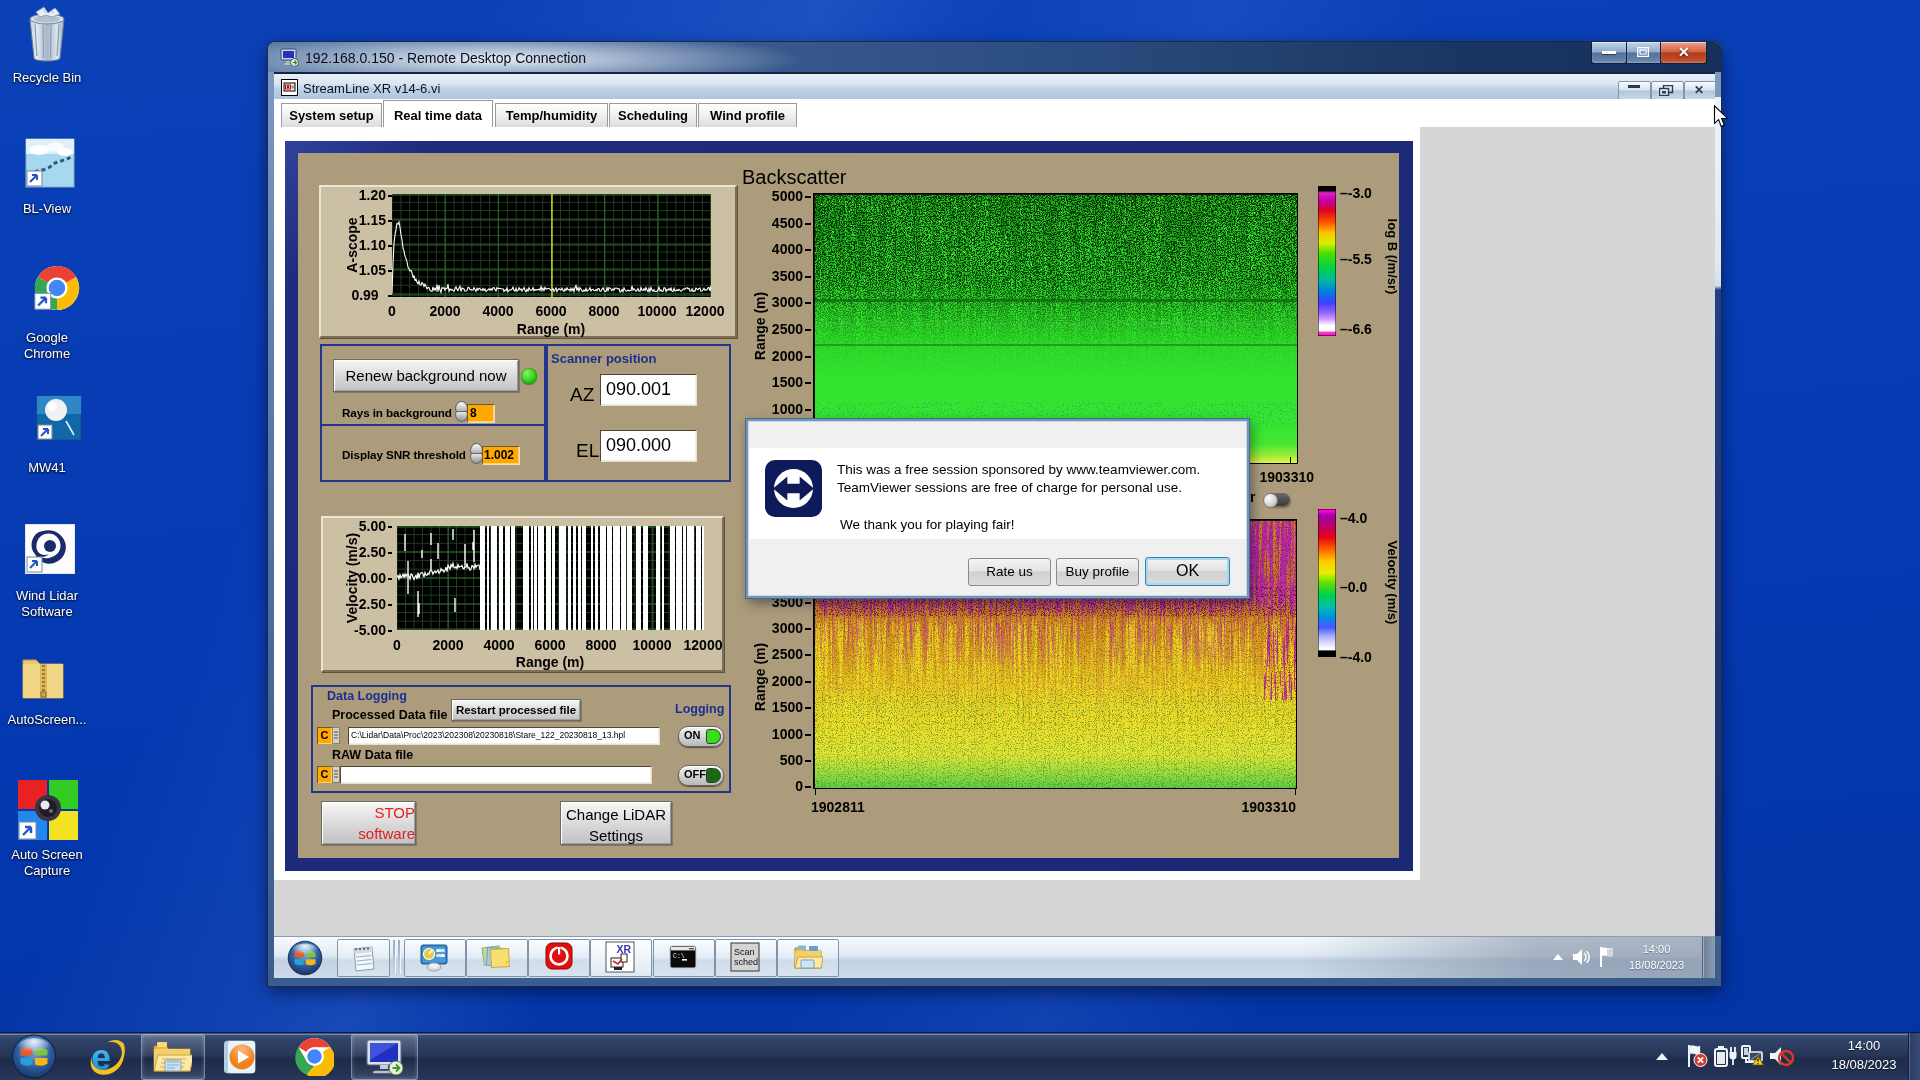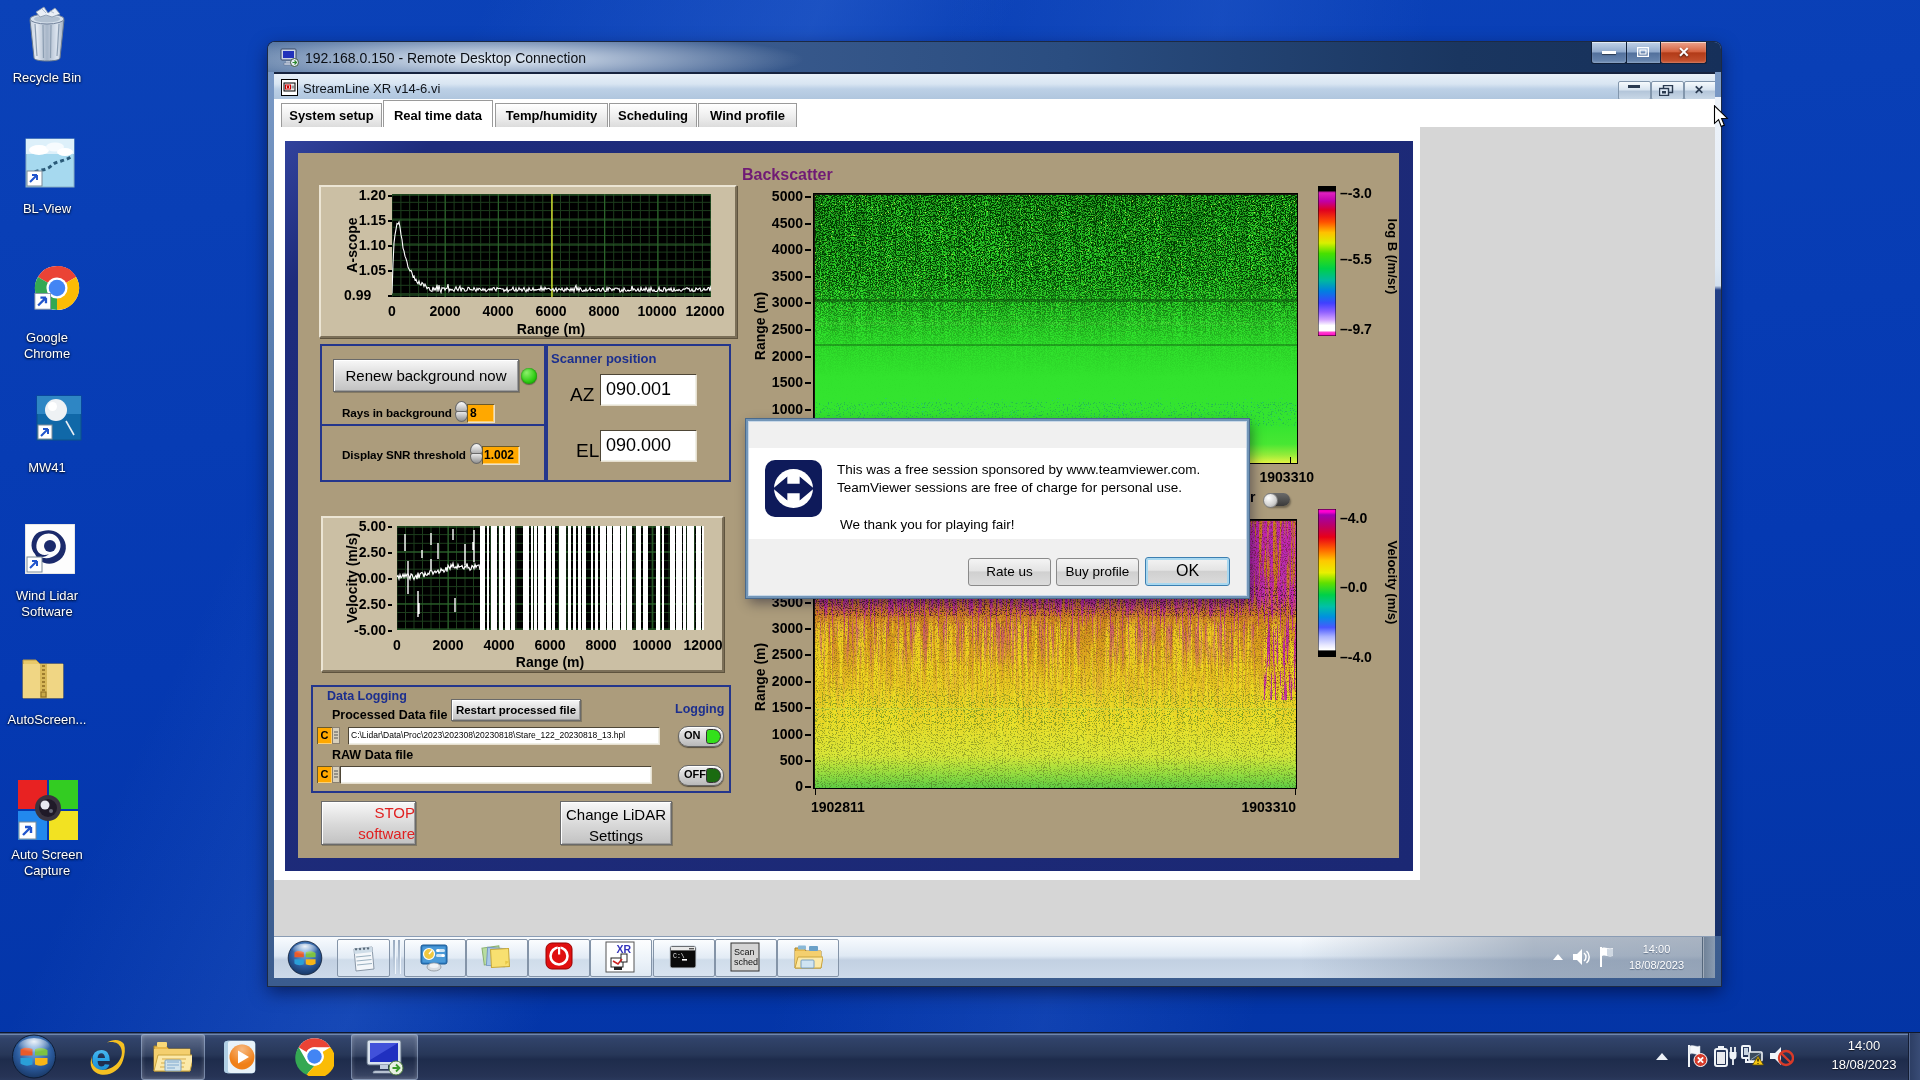--- a/index.html
+++ b/index.html
@@ -284,21 +284,21 @@
 <path d="M0,99.57142857142856 L0,99.0 L1,69.6 L2,49.0 L3,40.9 L4,35.3 L5,29.4 L6,30.2 L7,28.0 L8,33.2 L9,40.9 L10,45.5 L11,54.1 L12,57.1 L13,62.2 L14,64.6 L15,67.8 L16,73.1 L17,74.9 L18,76.9 L19,76.3 L20,78.8 L21,83.1 L22,81.9 L23,86.0 L24,85.2 L25,88.3 L26,89.8 L27,87.0 L28,90.6 L29,91.2 L30,88.5 L31,89.6 L32,92.5 L33,90.1 L34,92.3 L35,94.8 L36,93.6 L37,93.5 L38,96.4 L39,97.0 L40,97.4 L41,92.8 L42,96.2 L43,94.2 L44,96.3 L45,90.5 L46,97.6 L47,91.1 L48,96.1 L49,98.4 L50,93.6 L51,94.4 L52,93.6 L53,96.1 L54,94.3 L55,94.5 L56,90.0 L57,97.3 L58,95.0 L59,96.2 L60,95.3 L61,96.3 L62,97.3 L63,94.7 L64,92.8 L65,95.4 L66,96.6 L67,94.1 L68,92.1 L69,97.5 L70,94.1 L71,94.5 L72,95.0 L73,97.2 L74,97.0 L75,96.4 L76,93.4 L77,93.5 L78,95.6 L79,95.6 L80,95.9 L81,96.1 L82,93.6 L83,95.5 L84,97.3 L85,94.3 L86,96.1 L87,94.3 L88,94.8 L89,96.1 L90,96.5 L91,94.4 L92,96.4 L93,94.9 L94,97.6 L95,96.6 L96,95.7 L97,94.9 L98,96.2 L99,94.5 L100,96.2 L101,93.9 L102,93.5 L103,95.4 L104,97.0 L105,93.6 L106,94.7 L107,94.5 L108,94.3 L109,94.8 L110,95.0 L111,94.9 L112,97.5 L113,95.8 L114,96.7 L115,93.9 L116,97.8 L117,96.3 L118,95.9 L119,96.0 L120,95.1 L121,93.2 L122,96.5 L123,97.2 L124,94.2 L125,97.3 L126,96.2 L127,93.6 L128,95.9 L129,94.9 L130,97.1 L131,95.3 L132,93.5 L133,96.2 L134,97.7 L135,95.2 L136,97.1 L137,93.8 L138,95.8 L139,96.4 L140,96.0 L141,93.8 L142,96.6 L143,95.5 L144,96.3 L145,95.6 L146,95.6 L147,95.0 L148,96.4 L149,92.7 L150,96.5 L151,94.3 L152,96.5 L153,93.4 L154,95.1 L155,94.9 L156,94.5 L157,94.4 L158,95.4 L159,96.4 L160,95.7 L161,94.5 L162,97.5 L163,95.7 L164,93.9 L165,97.6 L166,95.8 L167,94.6 L168,95.6 L169,96.0 L170,94.0 L171,96.4 L172,97.4 L173,94.7 L174,96.4 L175,93.8 L176,95.6 L177,95.5 L178,97.0 L179,94.2 L180,96.7 L181,94.3 L182,97.6 L183,93.5 L184,91.4 L185,96.7 L186,93.6 L187,97.1 L188,93.7 L189,95.0 L190,97.0 L191,97.5 L192,96.0 L193,97.4 L194,94.5 L195,97.1 L196,96.3 L197,95.6 L198,93.7 L199,97.0 L200,95.5 L201,95.3 L202,96.5 L203,96.6 L204,95.5 L205,96.7 L206,94.5 L207,94.6 L208,97.3 L209,97.3 L210,95.1 L211,93.9 L212,96.3 L213,97.5 L214,97.4 L215,93.6 L216,96.7 L217,93.5 L218,94.1 L219,95.0 L220,96.7 L221,95.0 L222,96.0 L223,94.1 L224,94.2 L225,94.0 L226,95.1 L227,94.5 L228,97.9 L229,97.5 L230,95.6 L231,97.7 L232,93.9 L233,95.8 L234,97.2 L235,97.0 L236,96.0 L237,97.0 L238,96.5 L239,96.4 L240,91.8 L241,96.1 L242,94.7 L243,95.6 L244,97.2 L245,96.4 L246,94.5 L247,97.3 L248,97.3 L249,93.5 L250,96.3 L251,96.5 L252,94.6 L253,96.6 L254,93.6 L255,95.8 L256,97.6 L257,94.3 L258,97.5 L259,93.4 L260,96.2 L261,97.4 L262,95.6 L263,97.4 L264,97.5 L265,97.4 L266,95.9 L267,93.3 L268,96.9 L269,95.9 L270,97.3 L271,97.2 L272,93.7 L273,94.0 L274,97.6 L275,95.6 L276,96.1 L277,94.6 L278,96.3 L279,94.1 L280,97.2 L281,97.3 L282,94.2 L283,97.1 L284,96.6 L285,95.8 L286,96.6 L287,95.3 L288,96.4 L289,97.2 L290,96.3 L291,95.3 L292,94.9 L293,95.2 L294,94.2 L295,93.6 L296,94.7 L297,94.2 L298,97.1 L299,96.9 L300,94.8 L301,97.4 L302,96.9 L303,97.1 L304,94.0 L305,95.0 L306,95.8 L307,94.5 L308,94.1 L309,97.3 L310,96.9 L311,95.8 L312,94.3 L313,96.3 L314,95.7 L315,95.8 L316,93.7 L317,93.5 L318,97.2 L319,91.7" fill="none" stroke="#fff" stroke-width="1.1"></path>
 </svg>
 <div class="lvlbl" style="left:70px;top:60px;width:42px;text-align:right;font-size:14px;">1.20</div>
             <div class="abs" style="left:114px;top:68px;width:4px;height:1.5px;background:#000;"></div>
 <div class="lvlbl" style="left:70px;top:85px;width:42px;text-align:right;font-size:14px;">1.15</div>
             <div class="abs" style="left:114px;top:93px;width:4px;height:1.5px;background:#000;"></div>
 <div class="lvlbl" style="left:70px;top:110px;width:42px;text-align:right;font-size:14px;">1.10</div>
             <div class="abs" style="left:114px;top:118px;width:4px;height:1.5px;background:#000;"></div>
 <div class="lvlbl" style="left:70px;top:135px;width:42px;text-align:right;font-size:14px;">1.05</div>
             <div class="abs" style="left:114px;top:143px;width:4px;height:1.5px;background:#000;"></div>
-<div class="lvlbl" style="left:70px;top:160px;width:42px;text-align:left;font-size:14px;">0.99</div>
+<div class="lvlbl" style="left:70px;top:160px;width:42px;text-align:center;font-size:14px;">0.99</div>
             <div class="abs" style="left:114px;top:168px;width:4px;height:1.5px;background:#000;"></div>
 <div class="lvlbl" style="left:93px;top:176px;width:50px;text-align:center;font-size:14px;">0</div>
 <div class="lvlbl" style="left:146px;top:176px;width:50px;text-align:center;font-size:14px;">2000</div>
 <div class="lvlbl" style="left:199px;top:176px;width:50px;text-align:center;font-size:14px;">4000</div>
 <div class="lvlbl" style="left:252px;top:176px;width:50px;text-align:center;font-size:14px;">6000</div>
 <div class="lvlbl" style="left:305px;top:176px;width:50px;text-align:center;font-size:14px;">8000</div>
 <div class="lvlbl" style="left:358px;top:176px;width:50px;text-align:center;font-size:14px;">10000</div>
 <div class="lvlbl" style="left:406px;top:176px;width:50px;text-align:center;font-size:14px;">12000</div>
 <div class="lvlbl" style="left:227px;top:194px;width:100px;text-align:center;font-size:14px;">Range (m)</div>
 <div class="lvlbl" style="left:28px;top:110px;width:100px;text-align:center;font-size:14px;transform:rotate(-90deg);transform-origin:center;">A-scope</div>
@@ -434,21 +434,21 @@
 <div class="abs" style="left:58px;top:639px;width:8px;height:17px;background:#d8d0bc;box-shadow:inset 0 0 0 1px #8a8070;"><svg width="8" height="17">
                 <path d="M2,5 h4 M2,8 h4 M2,11 h4" stroke="#555" stroke-width="1"></path>
               </svg></div>
 <div class="lvfield" style="left:66px;top:639px;width:308px;height:17px;font-size:9px;line-height:17px;padding-left:3px;white-space:nowrap;overflow:hidden;color:#000;"></div>
 <div class="abs" style="left:404px;top:638px;width:44px;height:19px;border-radius:10px;background:linear-gradient(#f2f2f2,#b8b8b8);box-shadow:0 1px 1px rgba(0,0,0,0.5),inset 0 1px 0 #fff;border:1px solid #666;">
     <div style="position:absolute;left:5px;top:2px;font-size:11px;font-weight:bold;color:#000;">OFF</div>
     <div style="position:absolute;right:2px;top:2px;width:13px;height:13px;border-radius:3px 8px 8px 3px;background:linear-gradient(90deg,#1a6b10,#1a6b10);border:1px solid #333;"></div>
             </div>
 <div class="lvbtn" style="left:47px;top:674px;width:95px;height:44px;text-align:right;font-size:15px;color:#e02020;line-height:21px;padding-top:0;box-sizing:border-box;">STOP<br>software</div>
 <div class="lvbtn" style="left:286px;top:674px;width:112px;height:44px;text-align:center;font-size:15px;color:#000;line-height:21px;padding-top:2px;box-sizing:border-box;">Change LiDAR<br>Settings</div>
-<div class="abs" style="left:468px;top:39px;font-size:16px;color:#701a75;font-weight:bold;">Backscatter</div>
+<div class="abs" style="left:468px;top:39px;font-size:20px;color:#000000;">Backscatter</div>
 <svg class="abs" style="left:540px;top:67px" width="483" height="269" viewBox="0 0 483 269">
 <defs>
 <linearGradient id="gbase" x1="0" y1="0" x2="0" y2="1">
  <stop offset="0" stop-color="#28c426"></stop>
                   <stop offset="0.25" stop-color="#2dd72a"></stop>
  <stop offset="0.55" stop-color="#30e22c"></stop>
                   <stop offset="0.86" stop-color="#35e530"></stop>
  <stop offset="0.93" stop-color="#48e733"></stop>
                   <stop offset="0.97" stop-color="#95ec3a"></stop>
  <stop offset="1" stop-color="#e4f442"></stop>
@@ -553,21 +553,21 @@
 <stop offset="0.93" stop-color="#ffffff"></stop>
                   <stop offset="0.965" stop-color="#ffffff"></stop>
                   <stop offset="0.975" stop-color="#ff40d0"></stop>
                   <stop offset="1" stop-color="#ff00c0"></stop>
 </linearGradient>
               </defs>
 <rect width="18" height="150" fill="url(#cb1)" stroke="#000" stroke-width="1"></rect>
             </svg>
 <div class="lvlbl" style="left:1066px;top:58px;width:40px;font-size:14px;">–-3.0</div>
 <div class="lvlbl" style="left:1066px;top:124px;width:40px;font-size:14px;">–-5.5</div>
-<div class="lvlbl" style="left:1066px;top:194px;width:40px;font-size:14px;">–-9.7</div>
+<div class="lvlbl" style="left:1066px;top:194px;width:40px;font-size:14px;">–-6.6</div>
 <div class="lvlbl" style="left:1063px;top:122px;width:110px;text-align:center;font-size:13px;transform:rotate(90deg);transform-origin:center;">log B (/m/sr)</div>
 <div class="abs" style="left:976px;top:362px;font-size:14px;font-weight:bold;color:#000;">r</div>
 <div class="abs" style="left:990px;top:366px;width:26px;height:13px;border-radius:7px;background:linear-gradient(#6a6a6a,#3a3a3a);box-shadow:1px 2px 2px rgba(0,0,0,0.35);"></div>
 <div class="abs" style="left:989px;top:366px;width:13px;height:13px;border-radius:50%;background:radial-gradient(circle at 35% 30%,#fff,#d0d0d0 60%,#989898);border:1px solid #808080;"></div>
 <svg class="abs" style="left:540px;top:393px" width="482" height="268" viewBox="0 0 482 268">
 <defs>
 <linearGradient id="gbase2" x1="0" y1="0" x2="0" y2="1">
  <stop offset="0" stop-color="#bc28b4"></stop>
                   <stop offset="0.30" stop-color="#bc30ac"></stop>
  <stop offset="0.345" stop-color="#cc7830"></stop>

